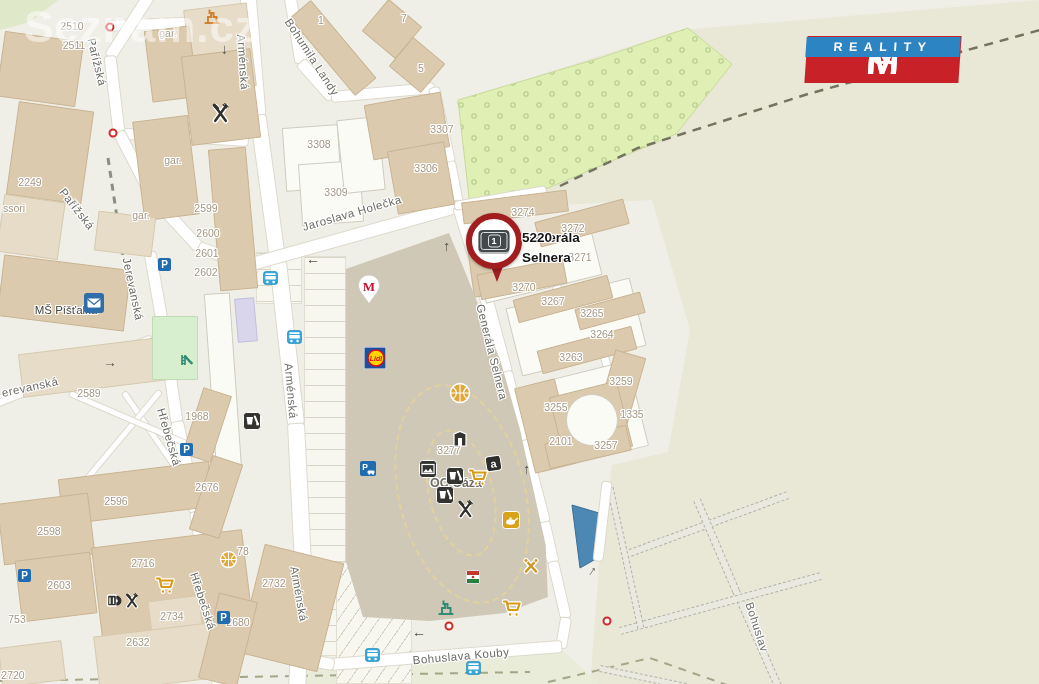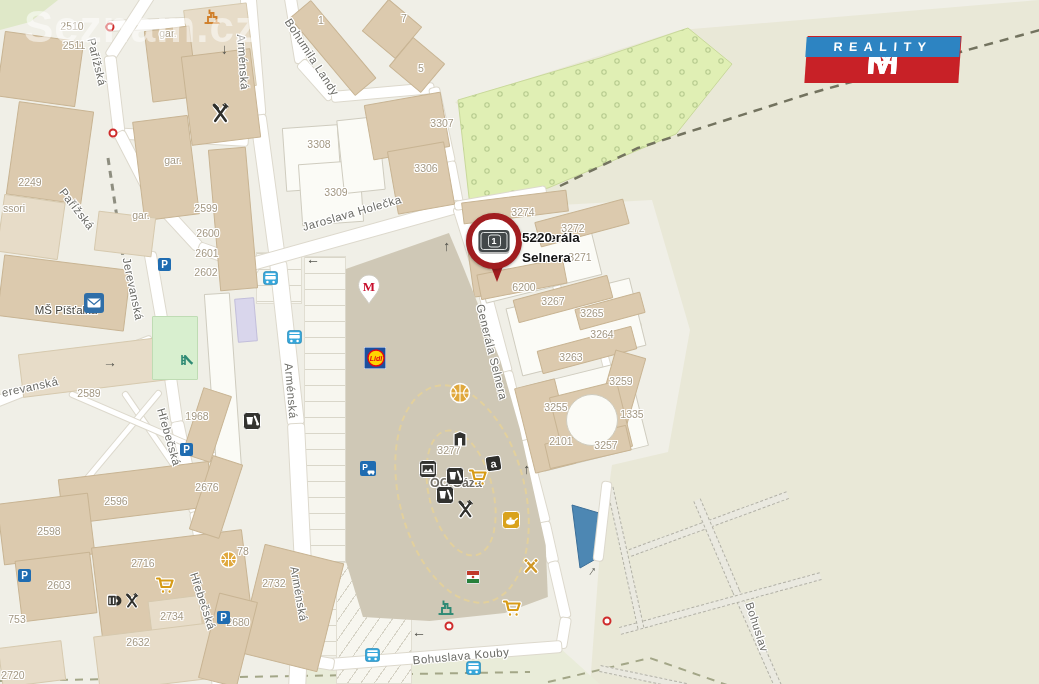--- a/index.html
+++ b/index.html
@@ -215,32 +215,32 @@
     <div class="num halo" style="left: 72px; top: 26px; transform: translate(-50%, -50%);">2510</div>
     <div class="num halo" style="left: 74px; top: 45px; transform: translate(-50%, -50%);">2511</div>
     <div class="num halo" style="left: 30px; top: 182px; transform: translate(-50%, -50%);">2249</div>
     <div class="num halo" style="left: 14px; top: 208px; transform: translate(-50%, -50%);">ssori</div>
     <div class="num halo" style="left: 168px; top: 33px; transform: translate(-50%, -50%);">gar.</div>
     <div class="num halo" style="left: 173px; top: 160px; transform: translate(-50%, -50%);">gar.</div>
     <div class="num halo" style="left: 141px; top: 215px; transform: translate(-50%, -50%);">gar.</div>
     <div class="num halo" style="left: 321px; top: 20px; transform: translate(-50%, -50%);">1</div>
     <div class="num halo" style="left: 404px; top: 18px; transform: translate(-50%, -50%);">7</div>
     <div class="num halo" style="left: 421px; top: 68px; transform: translate(-50%, -50%);">5</div>
-    <div class="num halo" style="left: 418px; top: 123px; transform: translate(-50%, -50%); padding-left: 48px;">3307</div>
+    <div class="num halo" style="left: 418px; top: 129px; transform: translate(-50%, -50%); padding-left: 48px;">3307</div>
     <div class="num halo" style="left: 319px; top: 144px; transform: translate(-50%, -50%);">3308</div>
     <div class="num halo" style="left: 426px; top: 168px; transform: translate(-50%, -50%);">3306</div>
     <div class="num halo" style="left: 336px; top: 192px; transform: translate(-50%, -50%);">3309</div>
     <div class="num halo" style="left: 206px; top: 208px; transform: translate(-50%, -50%);">2599</div>
     <div class="num halo" style="left: 208px; top: 233px; transform: translate(-50%, -50%);">2600</div>
     <div class="num halo" style="left: 207px; top: 253px; transform: translate(-50%, -50%);">2601</div>
     <div class="num halo" style="left: 206px; top: 272px; transform: translate(-50%, -50%);">2602</div>
     <div class="num halo" style="left: 523px; top: 212px; transform: translate(-50%, -50%);">3274</div>
     <div class="num halo" style="left: 573px; top: 228px; transform: translate(-50%, -50%);">3272</div>
     <div class="num halo" style="left: 580px; top: 257px; transform: translate(-50%, -50%);">3271</div>
-    <div class="num halo" style="left: 524px; top: 287px; transform: translate(-50%, -50%);">6200</div>
+    <div class="num halo" style="left: 524px; top: 287px; transform: translate(-50%, -50%);">3270</div>
     <div class="num halo" style="left: 553px; top: 301px; transform: translate(-50%, -50%);">3267</div>
     <div class="num halo" style="left: 592px; top: 313px; transform: translate(-50%, -50%);">3265</div>
     <div class="num halo" style="left: 602px; top: 334px; transform: translate(-50%, -50%);">3264</div>
     <div class="num halo" style="left: 571px; top: 357px; transform: translate(-50%, -50%);">3263</div>
     <div class="num halo" style="left: 621px; top: 381px; transform: translate(-50%, -50%);">3259</div>
     <div class="num halo" style="left: 556px; top: 407px; transform: translate(-50%, -50%);">3255</div>
     <div class="num halo" style="left: 632px; top: 414px; transform: translate(-50%, -50%);">1335</div>
     <div class="num halo" style="left: 561px; top: 441px; transform: translate(-50%, -50%);">2101</div>
     <div class="num halo" style="left: 606px; top: 445px; transform: translate(-50%, -50%);">3257</div>
     <div class="num halo" style="left: 449px; top: 450px; transform: translate(-50%, -50%);">3277</div>

